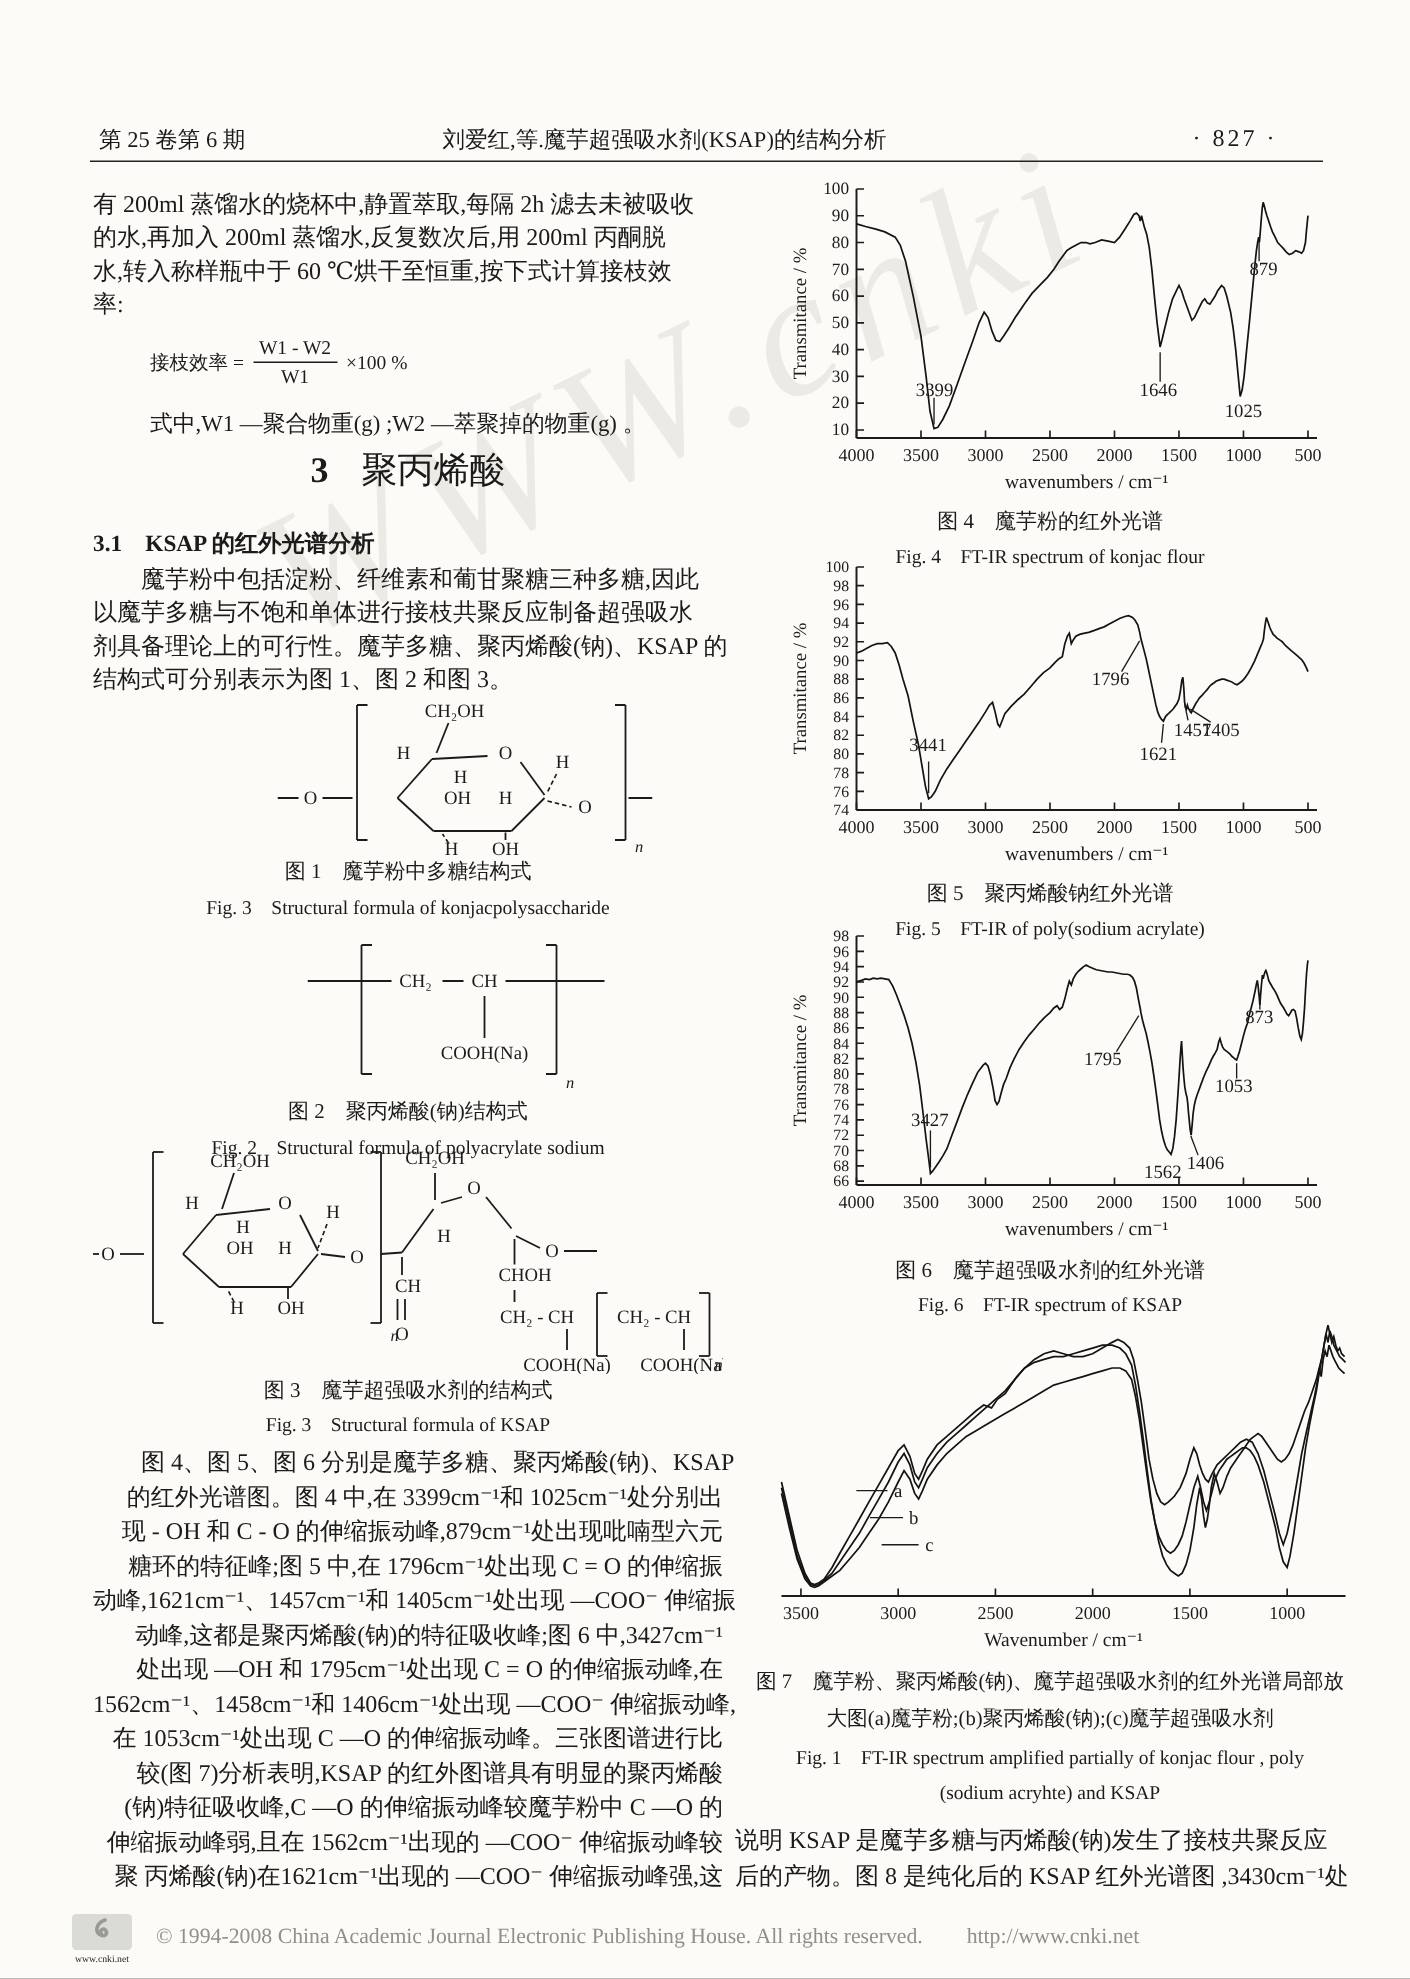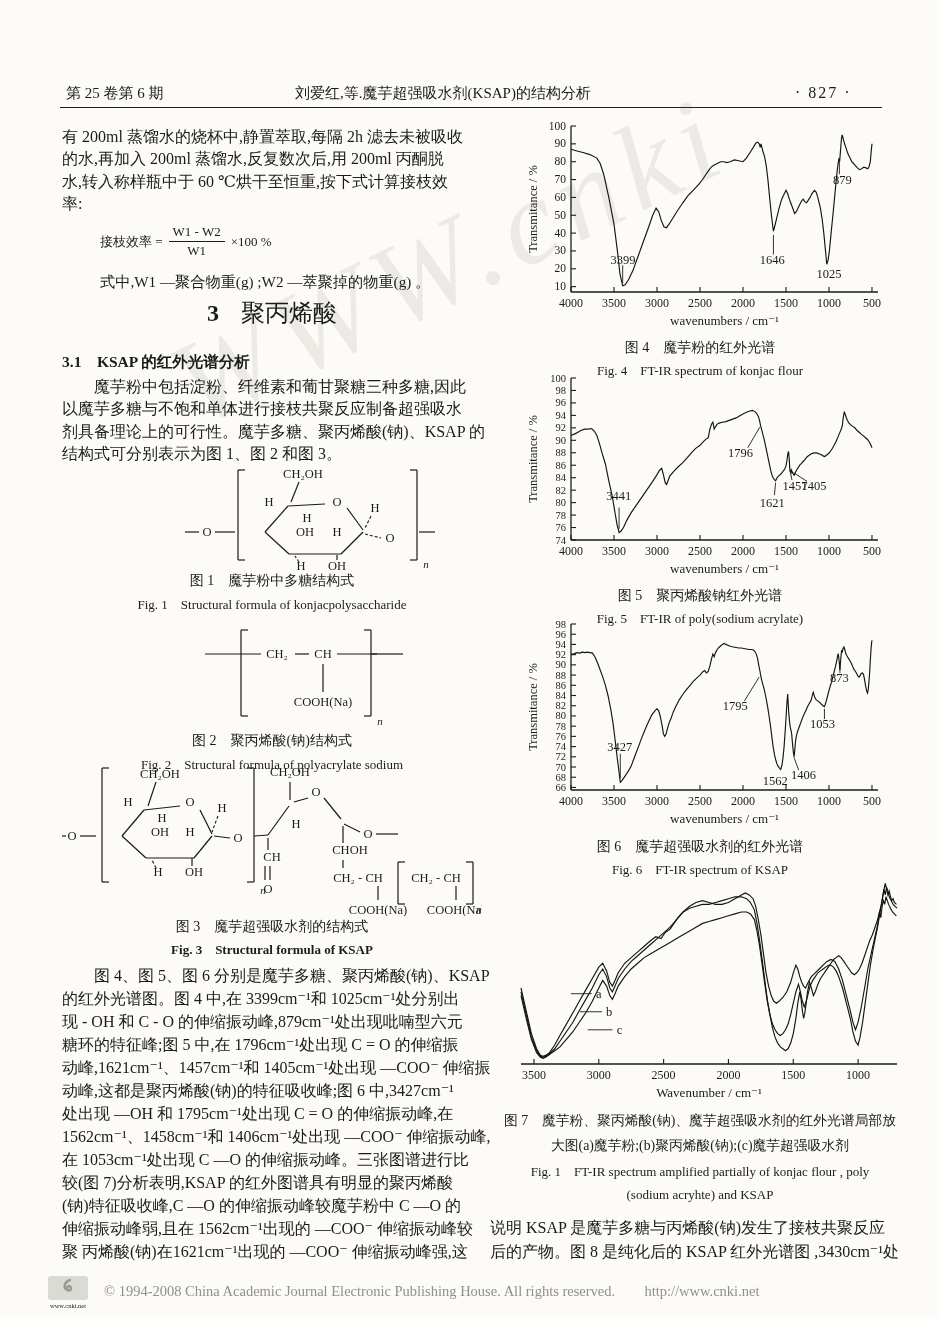--- a/index.html
+++ b/index.html
@@ -8,21 +8,21 @@
   .abs{position:absolute;}
   
   #hdr-issue{left:66px;top:84px;font-size:15px;}
   #hdr-title{left:0;top:84px;width:886px;text-align:center;font-size:15px;}
   #hdr-page{left:795px;top:84px;font-size:16px;letter-spacing:2px;}
   #hdr-rule{left:60px;top:107px;width:822px;height:0;border-top:1.6px solid #222;}
   
   .para{width:420px;font-size:16px;line-height:22.4px;}
   .para div{white-space:nowrap;}
   .para.indent div:first-child{text-indent:2em;}
-  #para3{line-height:23px;}
+  #para3{line-height:23px;text-align:right;}
   
   #equation{left:100px;top:224px;font-size:13px;display:flex;align-items:center;}
   #equation .frac{display:inline-block;text-align:center;margin:0 6px;vertical-align:middle;}
   #equation .frac .num{display:block;padding:0 4px 1px 4px;border-bottom:1.4px solid #1b1b1b;}
   #equation .frac .den{display:block;padding-top:1px;}
   #whereline{left:100px;top:272px;font-size:15.2px;}
   
   #sec3{left:62px;top:297px;width:420px;text-align:center;font-size:24px;}
   #sec3 .n{font-weight:bold;margin-right:22px;}
   #sec31{left:62px;top:352px;font-size:15.5px;font-weight:bold;}
@@ -112,21 +112,21 @@
         <text x="152" y="76" text-anchor="middle" font-size="12.5">H</text>
         <text x="152" y="46" text-anchor="middle" font-size="12.5">O</text>
         <text x="190" y="52" text-anchor="middle" font-size="12.5">H</text>
         <text x="116" y="110" text-anchor="middle" font-size="12.5">H</text>
         <text x="152" y="110" text-anchor="middle" font-size="12.5">OH</text>
         <text x="205" y="82" text-anchor="middle" font-size="12.5">O</text>
         <text x="241" y="108" text-anchor="middle" font-size="11" font-style="italic">n</text>
       </g>
     </svg>
   <div class="abs cap-cn" style="left:62px;top:572px;">图 1　魔芋粉中多糖结构式</div>
-  <div class="abs cap-en" style="left:62px;top:596px;">Fig. 1　Structural formula of konjacpolysaccharide</div>
+  <div class="abs cap-en" style="left:62px;top:596px;">Fig. 3　Structural formula of konjacpolysaccharide</div>
 
   <svg class="abs" style="left:205px;top:624px;" width="200" height="105">
       <g>
         <line x1="0" y1="30" x2="56" y2="30" stroke="#1b1b1b" stroke-width="1.2"></line>
         <line x1="43" y1="6" x2="36" y2="6" stroke="#1b1b1b" stroke-width="1.2"></line>
         <line x1="36" y1="6" x2="36" y2="92" stroke="#1b1b1b" stroke-width="1.2"></line>
         <line x1="36" y1="92" x2="43" y2="92" stroke="#1b1b1b" stroke-width="1.2"></line>
         <line x1="90" y1="30" x2="104" y2="30" stroke="#1b1b1b" stroke-width="1.2"></line>
         <line x1="132" y1="30" x2="172" y2="30" stroke="#1b1b1b" stroke-width="1.2"></line>
         <line x1="159" y1="6" x2="166" y2="6" stroke="#1b1b1b" stroke-width="1.2"></line>
@@ -208,21 +208,21 @@
         <text x="306" y="82" text-anchor="middle" font-size="12.5">O</text>
         <text x="288" y="98" text-anchor="middle" font-size="12.5">CHOH</text>
         <text x="296" y="126" text-anchor="middle" font-size="12.5">CH₂ - CH</text>
         <text x="374" y="126" text-anchor="middle" font-size="12.5">CH₂ - CH</text>
         <text x="316" y="158" text-anchor="middle" font-size="12.5">COOH(Na)</text>
         <text x="394" y="158" text-anchor="middle" font-size="12.5">COOH(Na)</text>
         <text x="417" y="157" text-anchor="middle" font-size="11" font-style="italic">n</text>
       </g>
     </svg>
   <div class="abs cap-cn" style="left:62px;top:918px;">图 3　魔芋超强吸水剂的结构式</div>
-  <div class="abs cap-en" style="left:62px;top:941px;font-weight:bold;">Fig. 3　Structural formula of KSAP</div>
+  <div class="abs cap-en" style="left:62px;top:941px;">Fig. 3　Structural formula of KSAP</div>
 
   <div class="abs para indent" style="left:62px;top:964px;" id="para3">
       <div>图 4、图 5、图 6 分别是魔芋多糖、聚丙烯酸(钠)、KSAP</div>
       <div>的红外光谱图。图 4 中,在 3399cm⁻¹和 1025cm⁻¹处分别出</div>
       <div>现 - OH 和 C - O 的伸缩振动峰,879cm⁻¹处出现吡喃型六元</div>
       <div>糖环的特征峰;图 5 中,在 1796cm⁻¹处出现 C = O 的伸缩振</div>
       <div>动峰,1621cm⁻¹、1457cm⁻¹和 1405cm⁻¹处出现 —COO⁻ 伸缩振</div>
       <div>动峰,这都是聚丙烯酸(钠)的特征吸收峰;图 6 中,3427cm⁻¹</div>
       <div>处出现 —OH 和 1795cm⁻¹处出现 C = O 的伸缩振动峰,在</div>
       <div>1562cm⁻¹、1458cm⁻¹和 1406cm⁻¹处出现 —COO⁻ 伸缩振动峰,</div>

